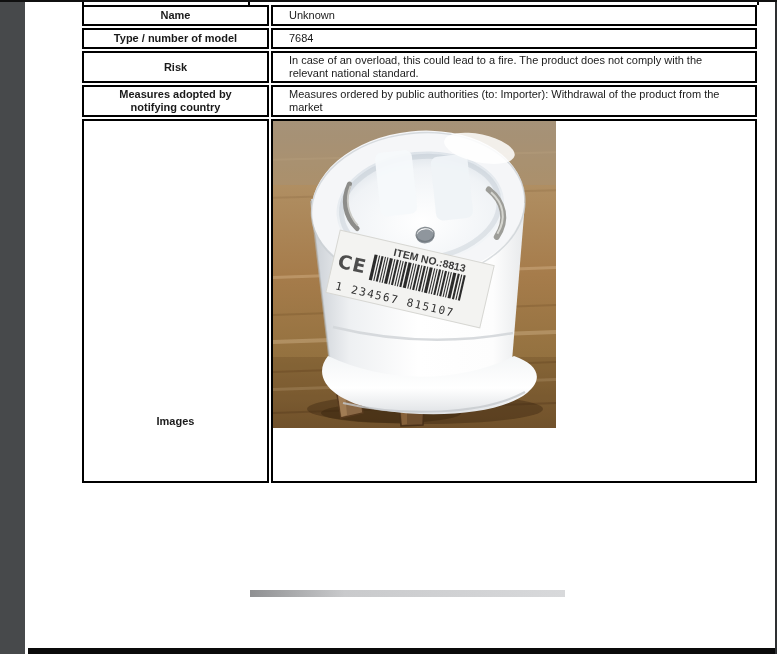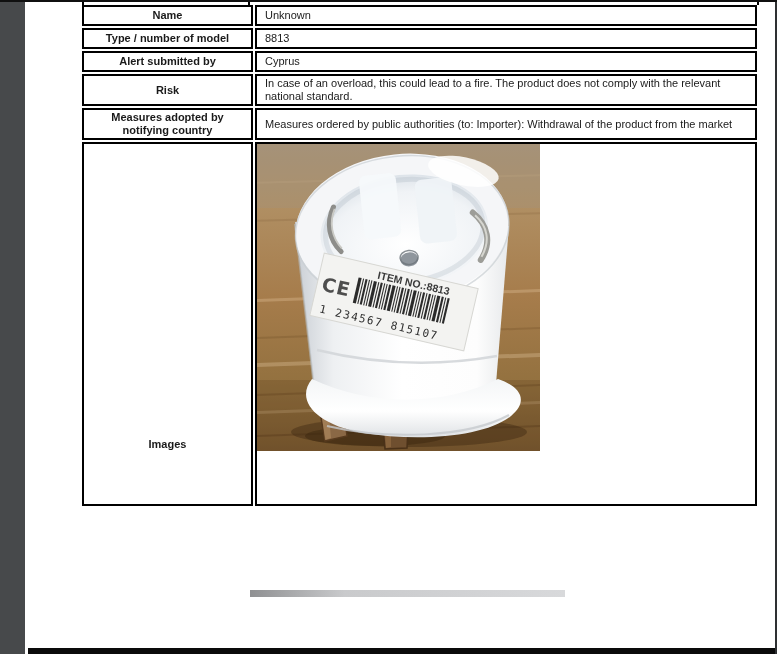--- a/index.html
+++ b/index.html
@@ -16,21 +16,21 @@
 
   
   .doc-clip{position:absolute;left:0;top:2px;width:775px;height:592px;overflow:hidden;background:#fff}
 
   table.report{
     position:absolute;left:80px;top:1px;width:679px;
     border-collapse:separate;border-spacing:2px;
   }
   table.report td{
     border:2px solid #000;background:#fff;
-    font-size:11px;line-height:13px;padding:2px 8px;
+    font-size:11px;line-height:13px;padding:2px 16px;
     vertical-align:middle;color:#1a1a1a;
   }
   td.lbl{width:151px;text-align:center;font-weight:bold}
   tr.two td{padding-top:1px;padding-bottom:1px}
   tr.imgs td.lbl{vertical-align:top;padding-top:294px}
   tr.imgs td.val{vertical-align:top;padding:0;height:360px}
   .b{font-weight:normal}
 
   
   .stub{position:absolute;top:0;width:2px;height:3px;background:#000}
@@ -53,25 +53,21 @@
   <div class="stub s3"></div>
 
   <table class="report">
     <tbody>
       <tr>
         <td class="lbl">Name</td>
         <td class="val">Unknown</td>
       </tr>
       <tr>
         <td class="lbl">Type / number of model</td>
-        <td class="val">8813</td>
-      </tr>
-      <tr>
-        <td class="lbl">Alert submitted by</td>
-        <td class="val">Cyprus</td>
+        <td class="val">7684</td>
       </tr>
       <tr class="two">
         <td class="lbl">Risk</td>
         <td class="val">In case of an overload, this could lead to a fire. The product does not comply with the relevant national standard.</td>
       </tr>
       <tr class="two">
         <td class="lbl">Measures adopted by notifying country</td>
         <td class="val">
           <span class="b">Measures ordered by public authorities (to: Importer):</span><span> Withdrawal of the product from the market</span>
         </td>

